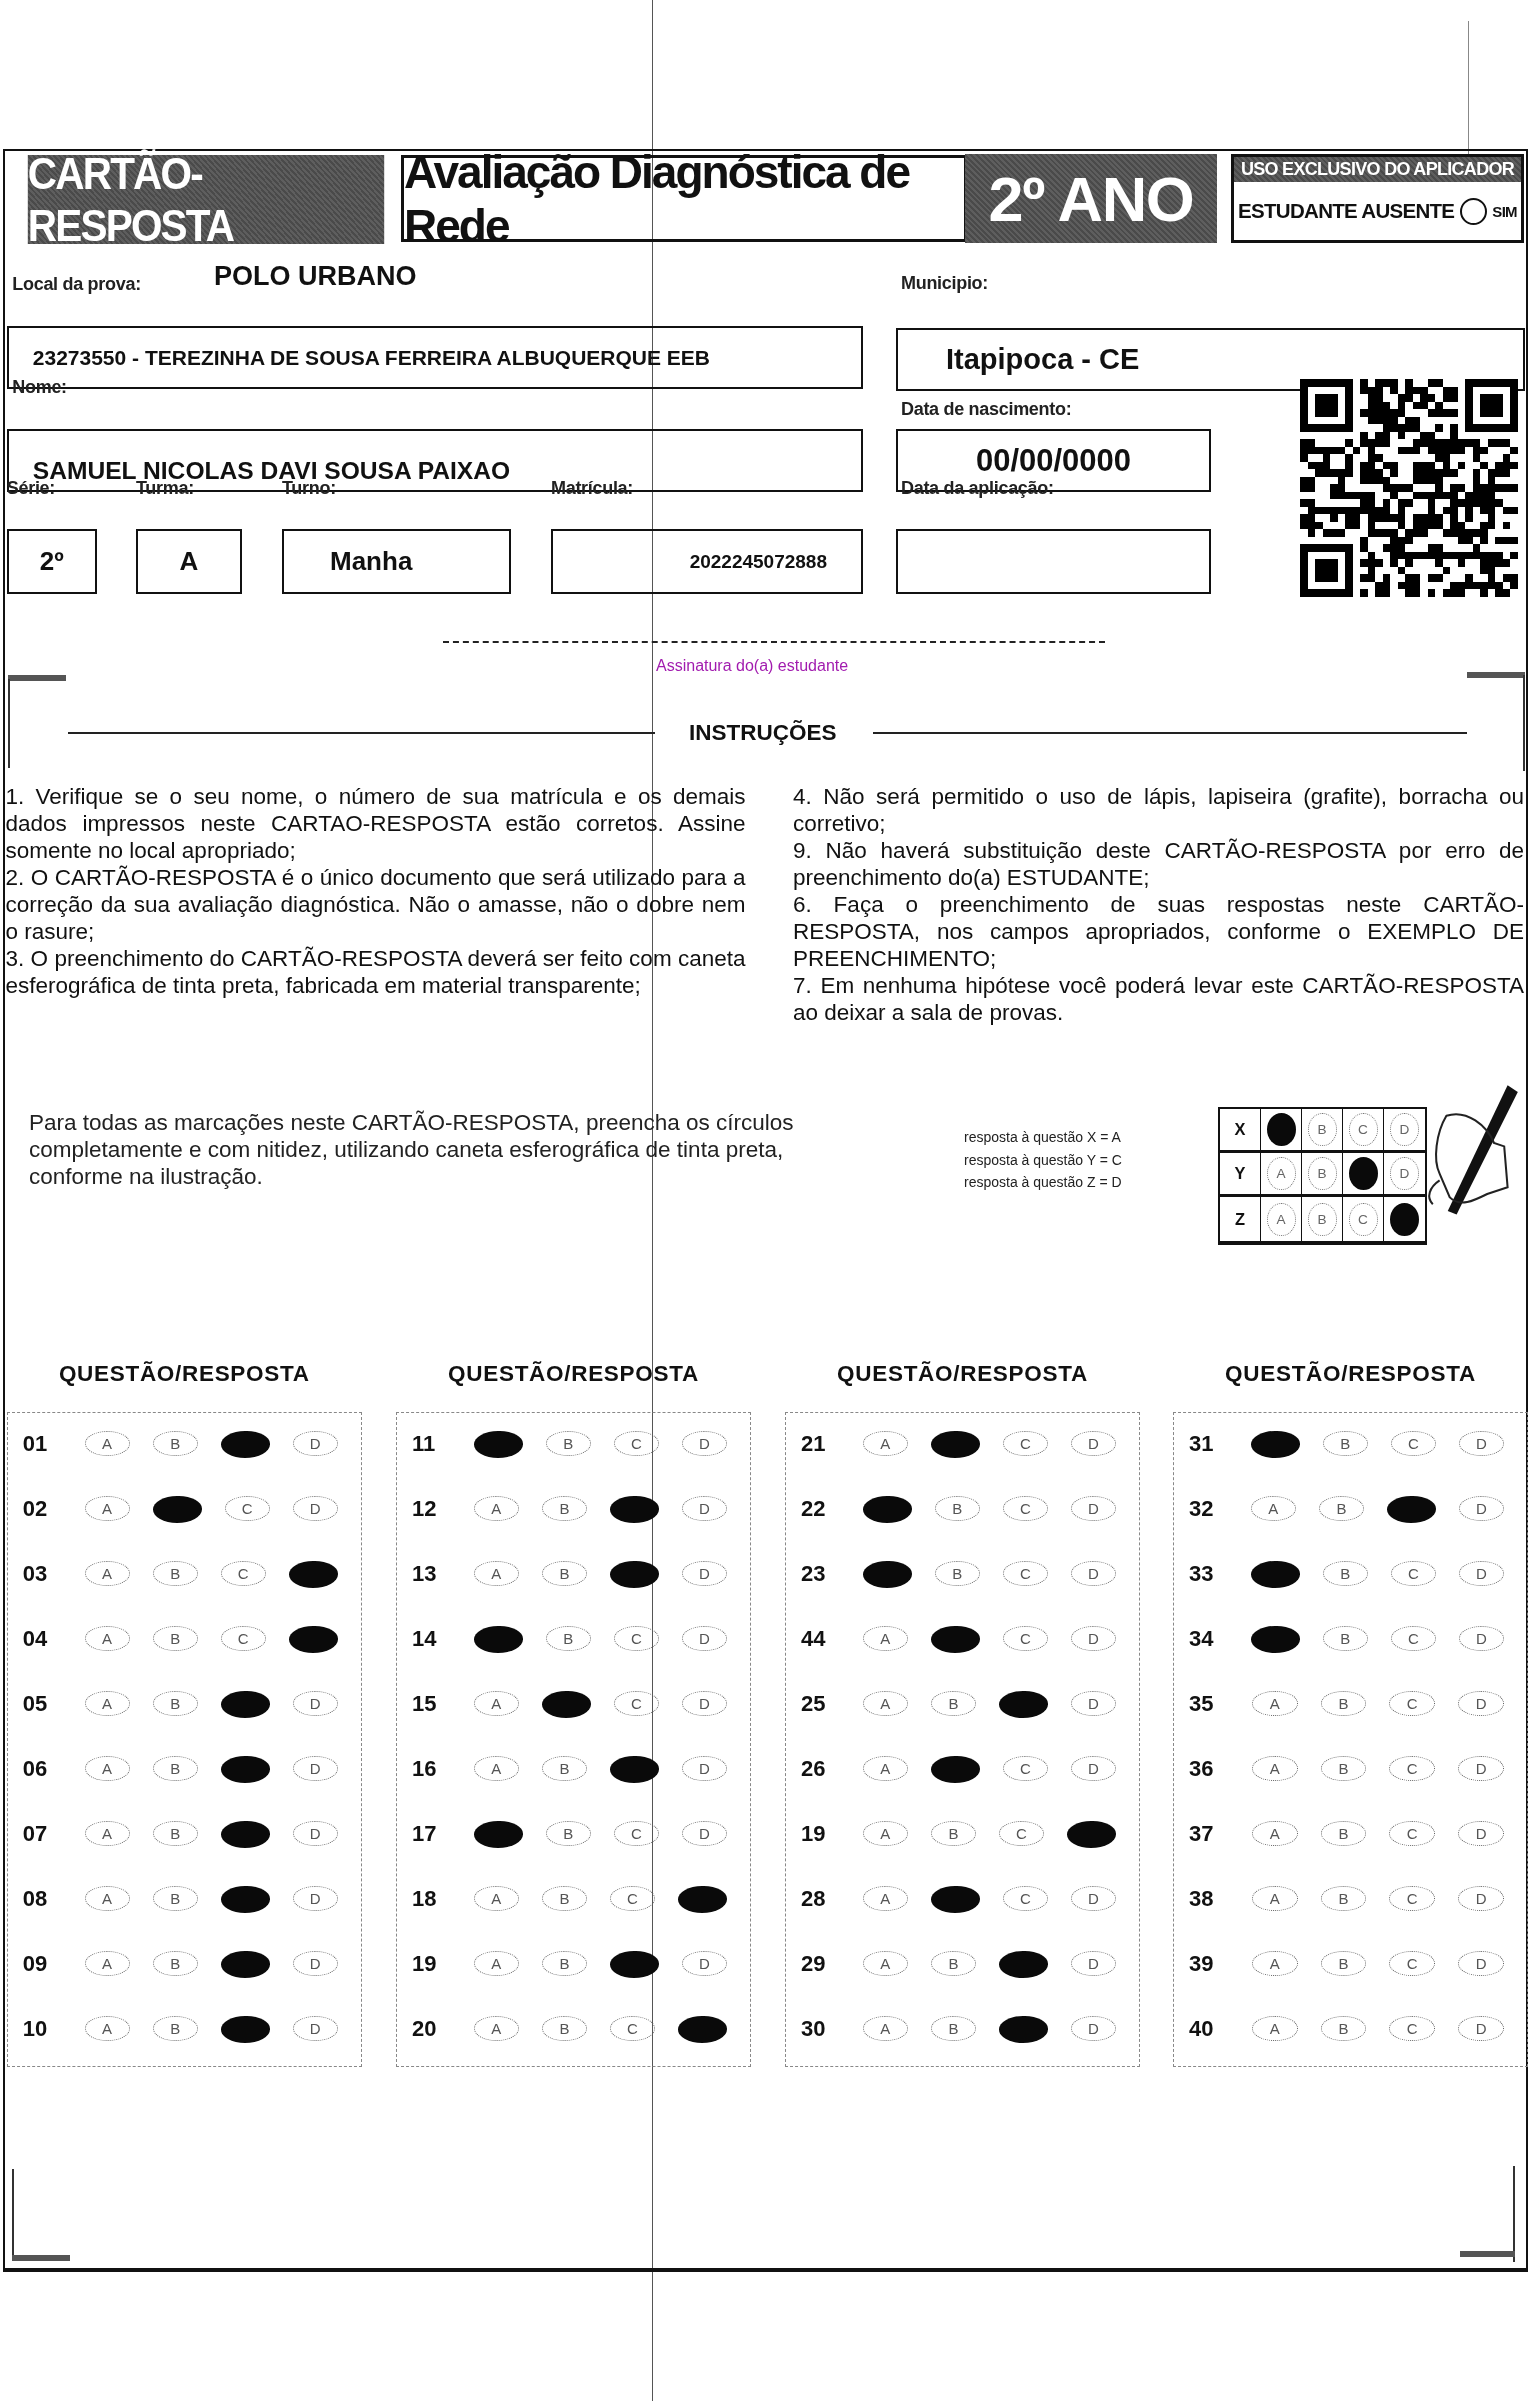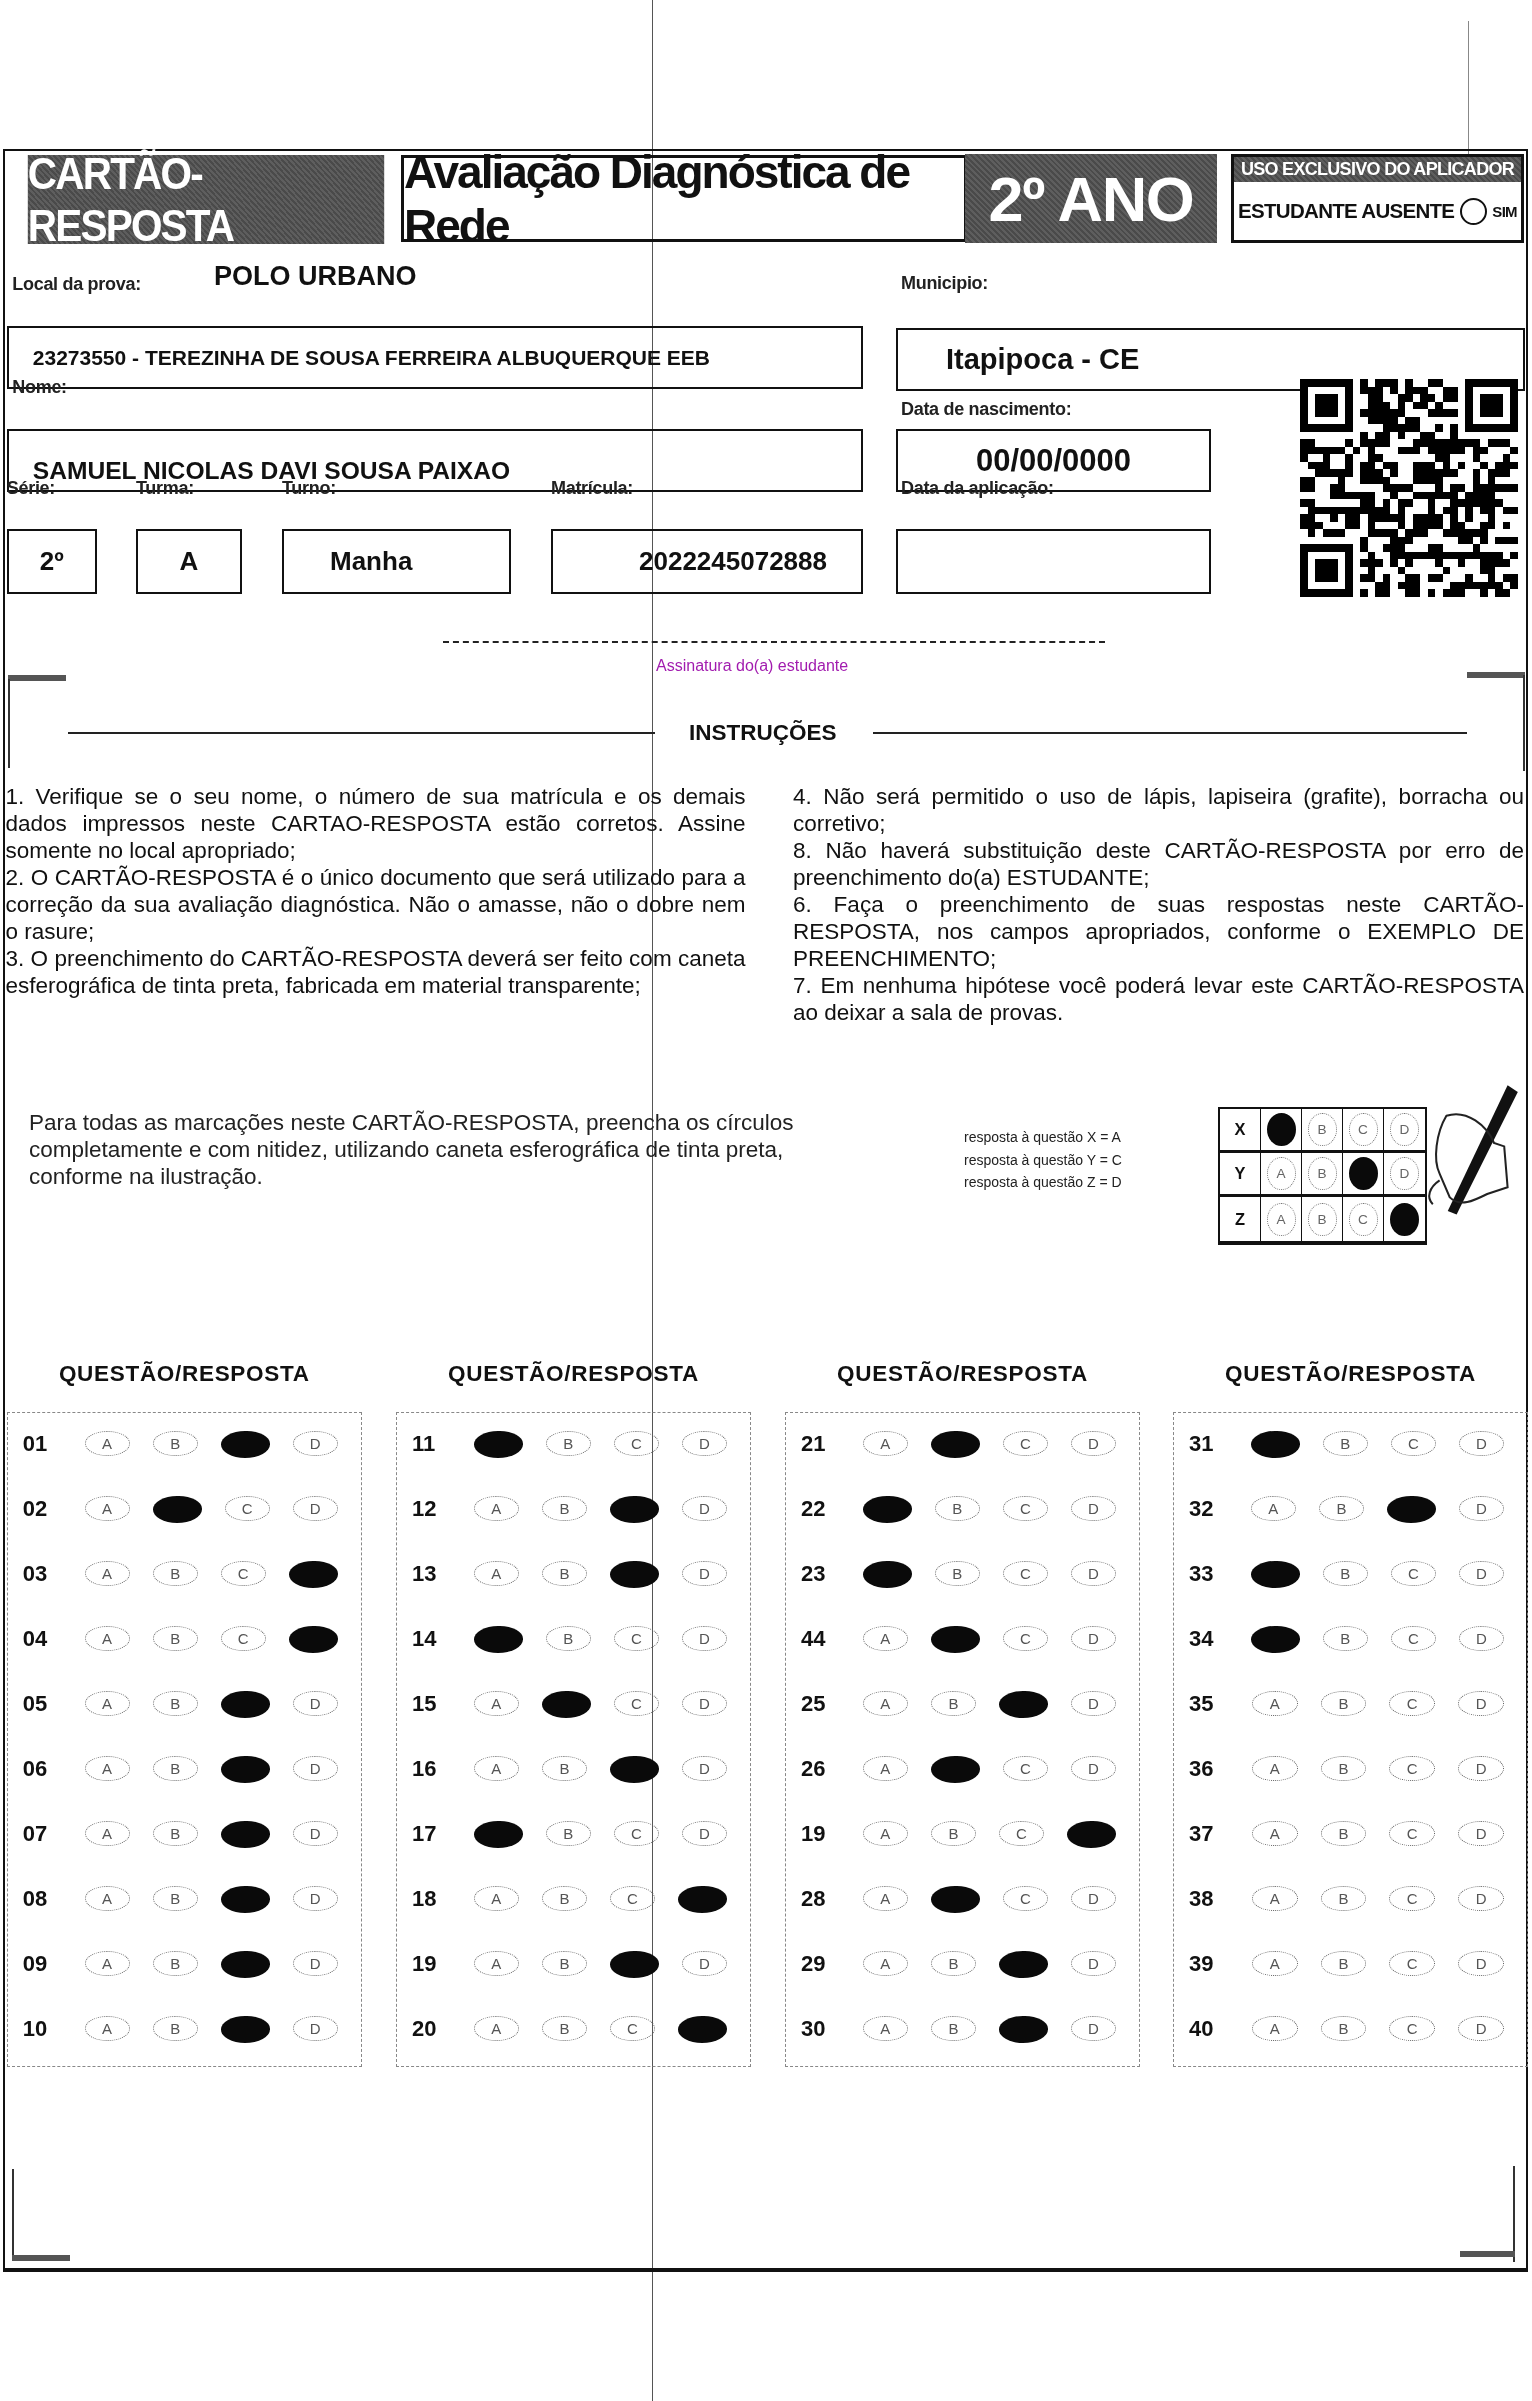--- a/index.html
+++ b/index.html
@@ -109,21 +109,21 @@
 <div class="abs box" style="left:136px;top:503px;width:106px;height:65px;justify-content:center;font-size:26px;">
   <span>A</span>
 </div>
 
 <div class="abs lbl" style="left:282px;top:478px;">Turno:</div>
 <div class="abs box" style="left:282px;top:503px;width:229px;height:65px;padding-left:46px;font-size:26px;">
   <span>Manha</span>
 </div>
 
 <div class="abs lbl" style="left:551px;top:478px;">Matrícula:</div>
-<div class="abs box" style="left:551px;top:503px;width:312px;height:65px;justify-content:flex-end;padding-right:34px;font-size:26px;align-items:center;">
+<div class="abs box" style="left:551px;top:503px;width:312px;height:65px;justify-content:flex-end;padding-right:34px;font-size:19px;align-items:center;">
   <span>2022245072888</span>
 </div>
 
 <div class="abs lbl" style="left:901px;top:478px;">Data da aplicação:</div>
 <div class="abs box" style="left:896px;top:503px;width:315px;height:65px;justify-content:center;">
   <span></span>
 </div>
 
 <svg class="abs qr" viewBox="0 0 29 29" shape-rendering="crispEdges">
   <g id="qr-cells" fill="#000">
@@ -517,21 +517,21 @@
 <div class="abs instr-head">INSTRUÇÕES</div>
 <div class="abs instr-rule" style="left:873px;width:594px;"></div>
 
 <div class="abs instr-col" style="left:5.5px;top:783px;width:740px;">
   <p>1. Verifique se o seu nome, o número de sua matrícula e os demais dados impressos neste CARTAO-RESPOSTA estão corretos. Assine somente no local apropriado;</p>
   <p>2. O CARTÃO-RESPOSTA é o único documento que será utilizado para a correção da sua avaliação diagnóstica. Não o amasse, não o dobre nem o rasure;</p>
   <p>3. O preenchimento do CARTÃO-RESPOSTA deverá ser feito com caneta esferográfica de tinta preta, fabricada em material transparente;</p>
 </div>
 <div class="abs instr-col" style="left:793px;top:783px;width:731px;">
   <p>4. Não será permitido o uso de lápis, lapiseira (grafite), borracha ou corretivo;</p>
-  <p>8. Não haverá substituição deste CARTÃO-RESPOSTA por erro de preenchimento do(a) ESTUDANTE;</p>
+  <p>9. Não haverá substituição deste CARTÃO-RESPOSTA por erro de preenchimento do(a) ESTUDANTE;</p>
   <p>6. Faça o preenchimento de suas respostas neste CARTÃO-RESPOSTA, nos campos apropriados, conforme o EXEMPLO DE PREENCHIMENTO;</p>
   <p>7. Em nenhuma hipótese você poderá levar este CARTÃO-RESPOSTA ao deixar a sala de provas.</p>
 </div>
 
 <div class="abs fill-text">Para todas as marcações neste CARTÃO-RESPOSTA, preencha os círculos completamente e com nitidez, utilizando caneta esferográfica de tinta preta, conforme na ilustração.</div>
 <div class="abs ex-labels">
   <div>resposta à questão X = A</div>
   <div>resposta à questão Y = C</div>
   <div>resposta à questão Z = D</div>
 </div>

